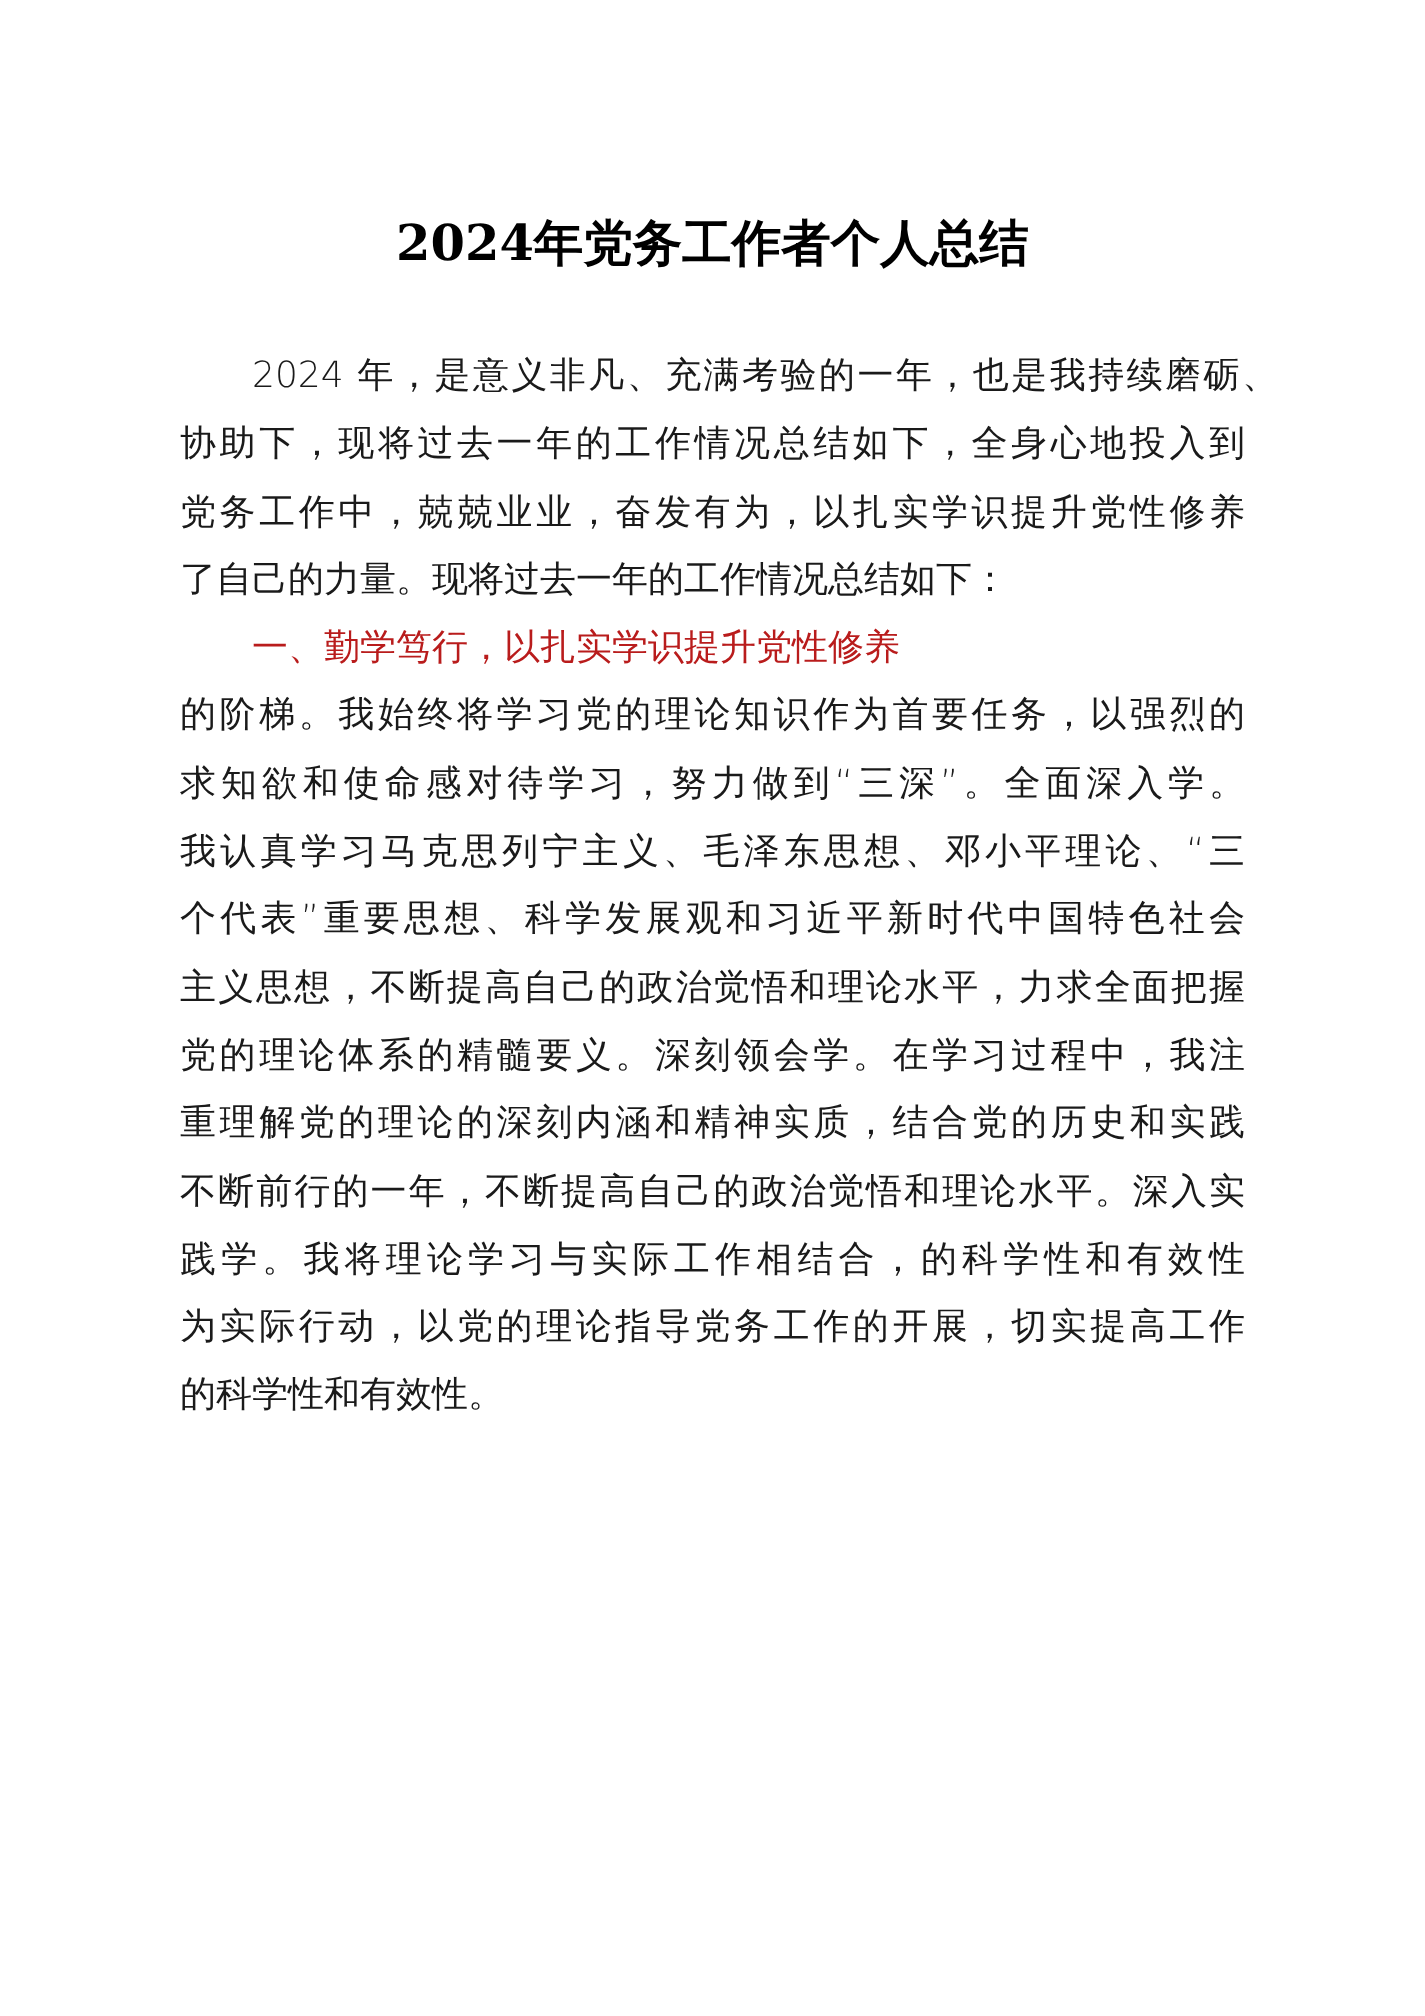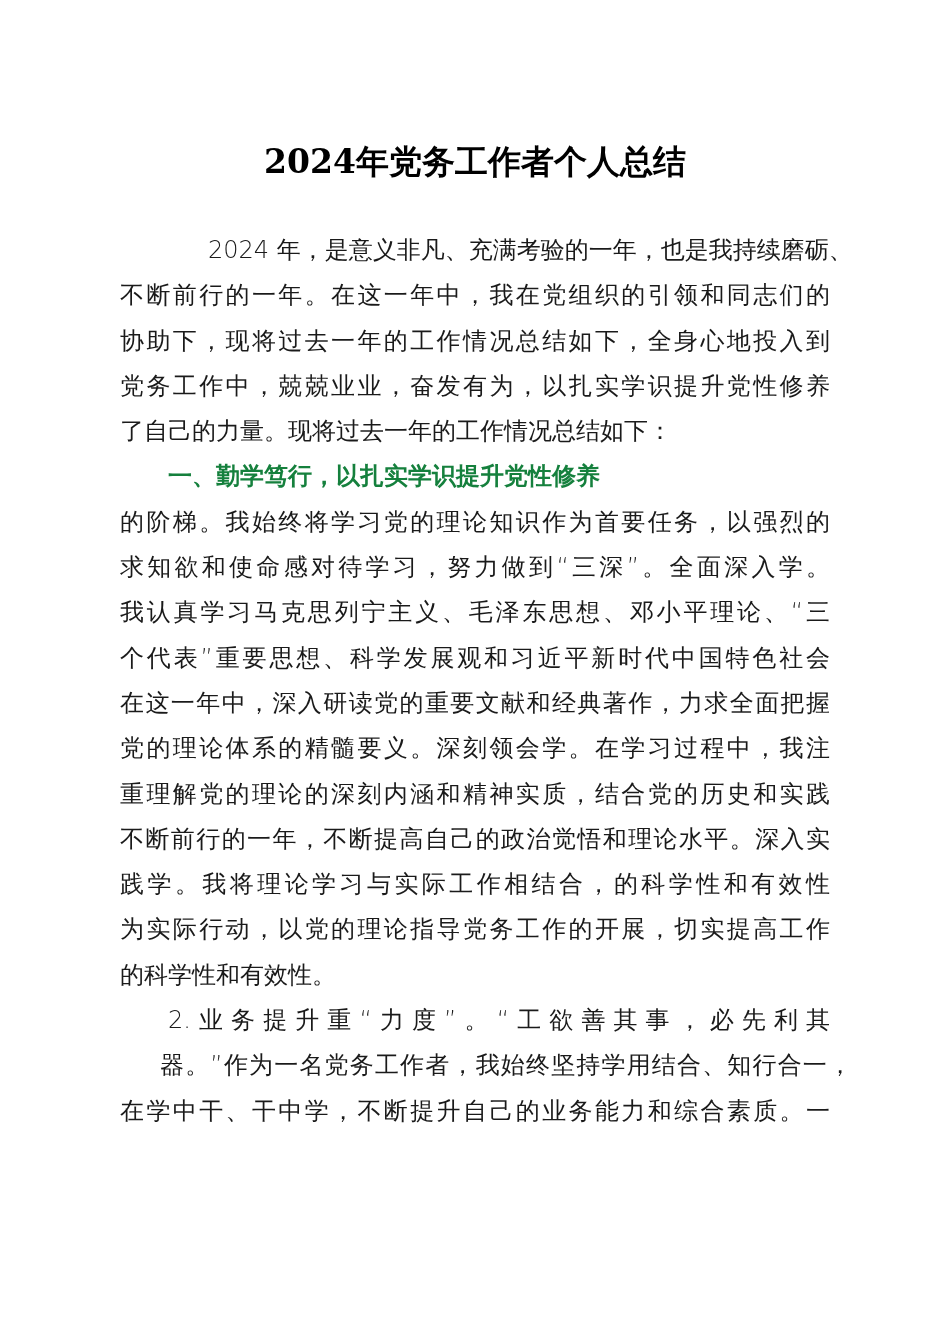--- a/index.html
+++ b/index.html
@@ -54,61 +54,54 @@
       font-weight: 300;
     }
     .line.indent {
       padding-left: 48px;
     }
     .line.last {
       text-align-last: left;
     }
     .line.overhang {
       margin-right: -22px;
-      margin-left: 40px;
     }
     .heading {
-      font-weight: bold;
+      font-weight: normal;
       text-align-last: left;
-      color: #15803d;
+      color: #b91c1c;
     }
   </style>
 </head>
 <body>
 
 <div class="page">
   <div class="title">2024年党务工作者个人总结</div>
 
   <div class="body">
 
     <div>
       <div class="line indent overhang">2024 年，是意义非凡、充满考验的一年，也是我持续磨砺、</div>
-      <div class="line">不断前行的一年。在这一年中，我在党组织的引领和同志们的</div>
       <div class="line">协助下，现将过去一年的工作情况总结如下，全身心地投入到</div>
       <div class="line">党务工作中，兢兢业业，奋发有为，以扎实学识提升党性修养</div>
       <div class="line last">了自己的力量。现将过去一年的工作情况总结如下：</div>
     </div>
 
     <div>
       <div class="line indent heading">一、勤学笃行，以扎实学识提升党性修养</div>
     </div>
 
     <div>
       <div class="line">的阶梯。我始终将学习党的理论知识作为首要任务，以强烈的</div>
       <div class="line">求知欲和使命感对待学习，努力做到“三深”。全面深入学。</div>
       <div class="line">我认真学习马克思列宁主义、毛泽东思想、邓小平理论、“三</div>
       <div class="line">个代表”重要思想、科学发展观和习近平新时代中国特色社会</div>
-      <div class="line">在这一年中，深入研读党的重要文献和经典著作，力求全面把握</div>
+      <div class="line">主义思想，不断提高自己的政治觉悟和理论水平，力求全面把握</div>
       <div class="line">党的理论体系的精髓要义。深刻领会学。在学习过程中，我注</div>
       <div class="line">重理解党的理论的深刻内涵和精神实质，结合党的历史和实践</div>
       <div class="line">不断前行的一年，不断提高自己的政治觉悟和理论水平。深入实</div>
       <div class="line">践学。我将理论学习与实际工作相结合，的科学性和有效性</div>
       <div class="line">为实际行动，以党的理论指导党务工作的开展，切实提高工作</div>
       <div class="line last">的科学性和有效性。</div>
     </div>
 
-    <div>
-      <div class="line indent">2.业务提升重“力度”。“工欲善其事，必先利其</div>
-      <div class="line overhang">器。”作为一名党务工作者，我始终坚持学用结合、知行合一，</div>
-      <div class="line">在学中干、干中学，不断提升自己的业务能力和综合素质。一</div>
-    </div>
   </div>
 </div>
 
 </body></html>

